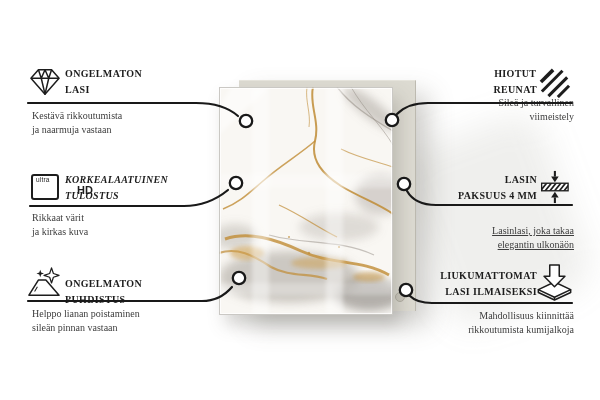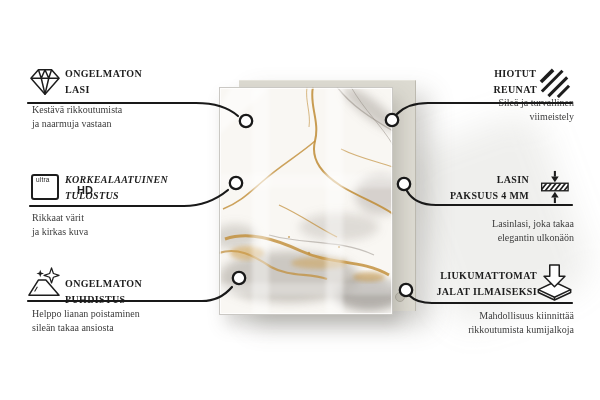--- a/index.html
+++ b/index.html
@@ -116,21 +116,21 @@
 <div class="abs z4 icon" style="left:28px;top:67px;">
   <svg width="34" height="30" viewBox="0 0 36 32" fill="none" stroke="#1d1d1d" stroke-width="1.6" stroke-linejoin="round">
     <path d="M11 3 H25 L33 12 L18 29 L3 12 Z"></path>
     <path d="M3 12 H33"></path>
     <path d="M11 3 L14 12 L18 3 L22 12 L25 3"></path>
     <path d="M14 12 L18 29 L22 12"></path>
   </svg>
 </div>
 <div class="abs z4 callout-title" style="left:65px;top:66px;">ONGELMATON
 LASI</div>
-<div class="abs z4 callout-desc" style="left:32px;top:103px;">Kestävä rikkoutumista
+<div class="abs z4 callout-desc" style="left:32px;top:109px;">Kestävä rikkoutumista
 ja naarmuja vastaan</div>
 
 <div class="abs z4" style="left:31px;top:174px;">
   <div class="hd-box">
     <span class="ultra">ultra</span>
     <span class="hd">HD</span>
   </div>
 </div>
 <div class="abs z4 callout-title" style="left:65px;top:172px;font-style:italic;">KORKEALAATUINEN
 TULOSTUS</div>
@@ -141,21 +141,21 @@
   <svg width="36" height="32" viewBox="0 0 36 34" fill="none" stroke="#1d1d1d" stroke-width="1.6" stroke-linejoin="round">
     <path d="M2 31 L12 15 L20 15 L34 31 Z"></path>
     <path d="M26 2 L28 8 L34 10 L28 12 L26 18 L24 12 L18 10 L24 8 Z" stroke-width="1.3" fill="#ffffff"></path>
     <path d="M14 4 L15 7 L18 8 L15 9 L14 12 L13 9 L10 8 L13 7 Z" fill="#1d1d1d" stroke="none"></path>
     <path d="M8 27 L11 22" stroke-width="1.1"></path>
   </svg>
 </div>
 <div class="abs z4 callout-title" style="left:65px;top:276px;">ONGELMATON
 PUHDISTUS</div>
 <div class="abs z4 callout-desc" style="left:32px;top:307px;">Helppo lianan poistaminen
-sileän takaa ansiosta</div>
+sileän pinnan vastaan</div>
 
 <div class="abs z4 icon" style="left:538px;top:68px;">
   <svg width="34" height="30" viewBox="0 0 36 32" stroke="#1d1d1d" fill="none">
     <path d="M3 15 L16 2" stroke-width="3.8"></path>
     <path d="M4 25 L26 3" stroke-width="3.2"></path>
     <path d="M11 30 L31 10" stroke-width="3.2"></path>
     <path d="M21 31 L33 19" stroke-width="3.2"></path>
   </svg>
 </div>
 <div class="abs z4 callout-title right-align" style="right:63px;top:66px;text-align:center;">HIOTUT
@@ -178,35 +178,35 @@
       <path d="M21 23 L29 13"></path>
         <path d="M26 23 L34 13"></path>
         <path d="M31 23 L39 13"></path>
     </g>
     <path d="M22 1 V7" stroke="#1d1d1d" stroke-width="2.2"></path>
     <path d="M18 7 L26 7 L22 13 Z" fill="#1d1d1d"></path>
     <path d="M22 35 V29" stroke="#1d1d1d" stroke-width="2.2"></path>
     <path d="M18 29 L26 29 L22 23 Z" fill="#1d1d1d"></path>
   </svg>
 </div>
-<div class="abs z4 callout-title right-align" style="right:71px;top:172px;text-align:right;">LASIN
+<div class="abs z4 callout-title right-align" style="right:63px;top:172px;text-align:right;">LASIN
 PAKSUUS 4 MM</div>
-<div class="abs z4 callout-desc right-align" style="right:26px;top:217px;">Lasinlasi, joka takaa
+<div class="abs z4 callout-desc right-align" style="right:26px;top:224px;text-decoration:underline;">Lasinlasi, joka takaa
 elegantin ulkonäön</div>
 
 <div class="abs z4 icon" style="left:536px;top:263px;">
   <svg width="37" height="38" viewBox="0 0 38 40" fill="none" stroke="#1d1d1d" stroke-width="1.6" stroke-linejoin="round">
     <path d="M19 20 L36 28 L19 36 L2 28 Z" fill="#ffffff"></path>
     <path d="M2 28 V31 L19 39 L36 31 V28"></path>
     <path d="M19 36 V39"></path>
     <path d="M14 2 H24 V14 H30 L19 25 L8 14 H14 Z" fill="#ffffff"></path>
   </svg>
 </div>
 <div class="abs z4 callout-title right-align" style="right:63px;top:268px;">LIUKUMATTOMAT
-JALAT ILMAISEKSI</div>
+LASI ILMAISEKSI</div>
 <div class="abs z4 callout-desc right-align" style="right:26px;top:309px;">Mahdollisuus kiinnittää
 rikkoutumista kumijalkoja</div>
 
 <svg class="abs connector-layer" width="600" height="400" viewBox="0 0 600 400">
   <g fill="none" stroke="#191919" stroke-width="2.2" stroke-linecap="round">
     <path d="M28 103 H196 C215 103 229 108 238 116"></path>
     <path d="M30 206 H184 C203 206 217 199 228 190"></path>
     <path d="M28 301 H202 C216 301 226 294 232 287"></path>
     <path d="M572 103 H428 C412 103 402 109 397 114"></path>
     <path d="M572 205 H436 C420 205 411 198 407 191"></path>

